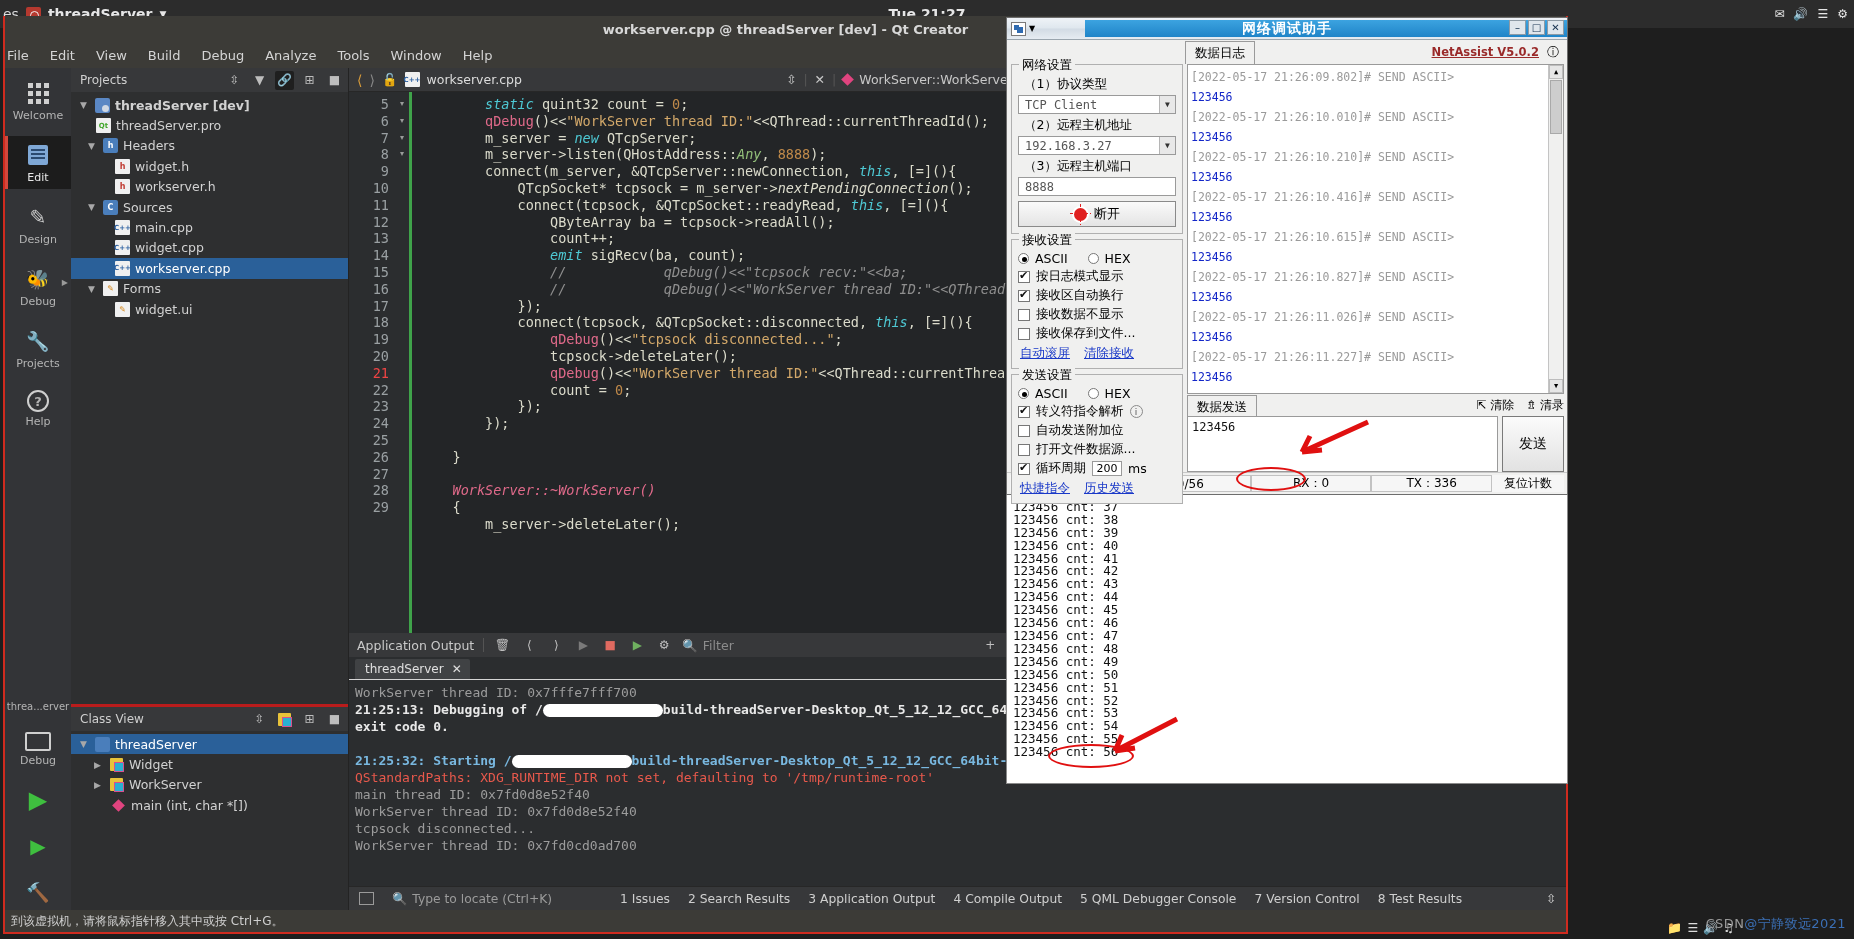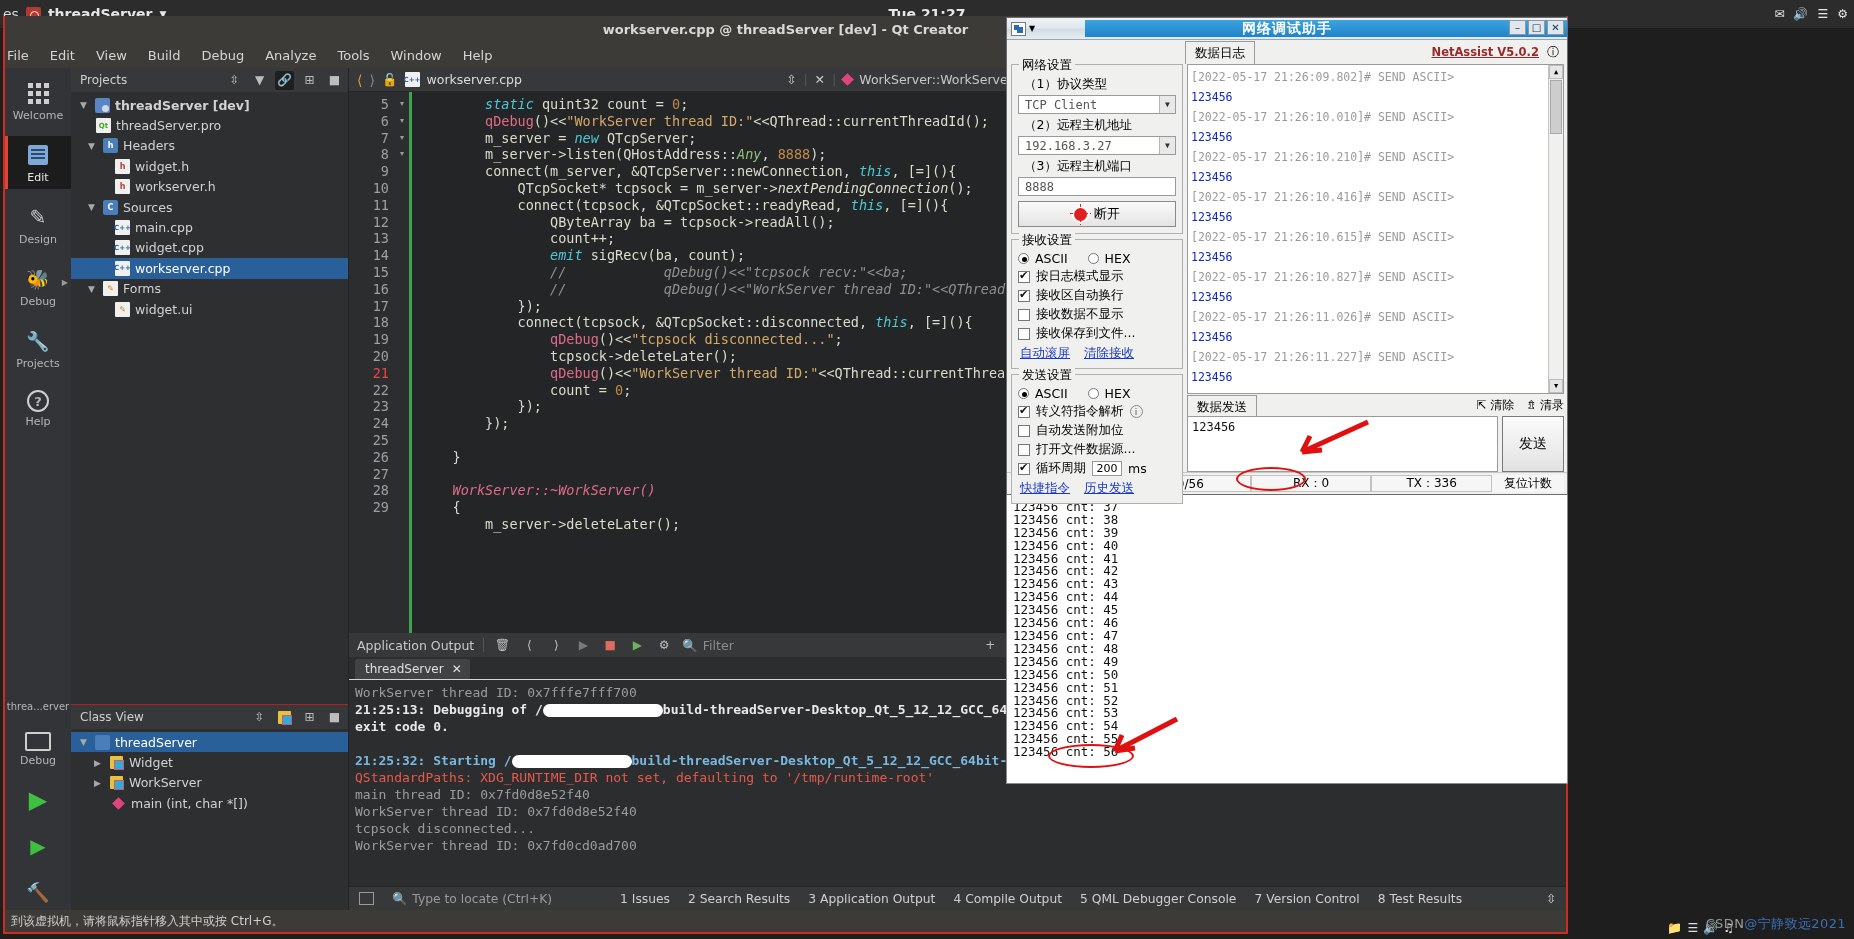--- a/index.html
+++ b/index.html
@@ -99,21 +99,21 @@
            justify-content:center; font-size:8px; font-weight:bold; }
   .ic-folder { background:#4a7ebb; border-radius:2px; color:#fff; }
   .ic-gear { background:#5a87c4; border-radius:2px; position:relative; }
   .ic-gear:after{content:"";position:absolute;right:1px;bottom:1px;width:7px;height:7px;
     background:#cfd8e4;border-radius:50%;}
   .ic-h { background:#f0f0f0; color:#c03b32; border-radius:1px; }
   .ic-cpp { background:#f0f0f0; color:#2a5fa0; border-radius:1px; font-size:7px; }
   .ic-pro { background:#f0f0f0; color:#41a62a; border-radius:1px; font-size:7px; }
   .ic-ui { background:#f0f0f0; color:#d68a21; border-radius:1px; }
 
-  .cv-pane { border-top: 1px solid #b91c1c; height: 206px; display:flex; flex-direction:column; }
+  .cv-pane { border-top: 3px solid #b91c1c; height: 206px; display:flex; flex-direction:column; }
   .cls-ico { width:13px;height:13px;background:#e8c33a;position:relative;border-radius:1px;}
   .cls-ico:after{content:"";position:absolute;right:-1px;bottom:-1px;width:8px;height:8px;
     background:#2ab0d0;border:1px solid #d84f8e;}
   .diamond { width:9px;height:9px;background:#e0447f;transform:rotate(45deg); }
 
   
   .editor-col { flex: 1; display: flex; flex-direction: column; min-width: 0; }
   .ed-toolbar {
     height: 24px; background: #37383a; display: flex; align-items: center;
     gap: 7px; padding: 0 8px; color: #c8c8c8; font-size: 12.5px; border-bottom:1px solid #272727;

